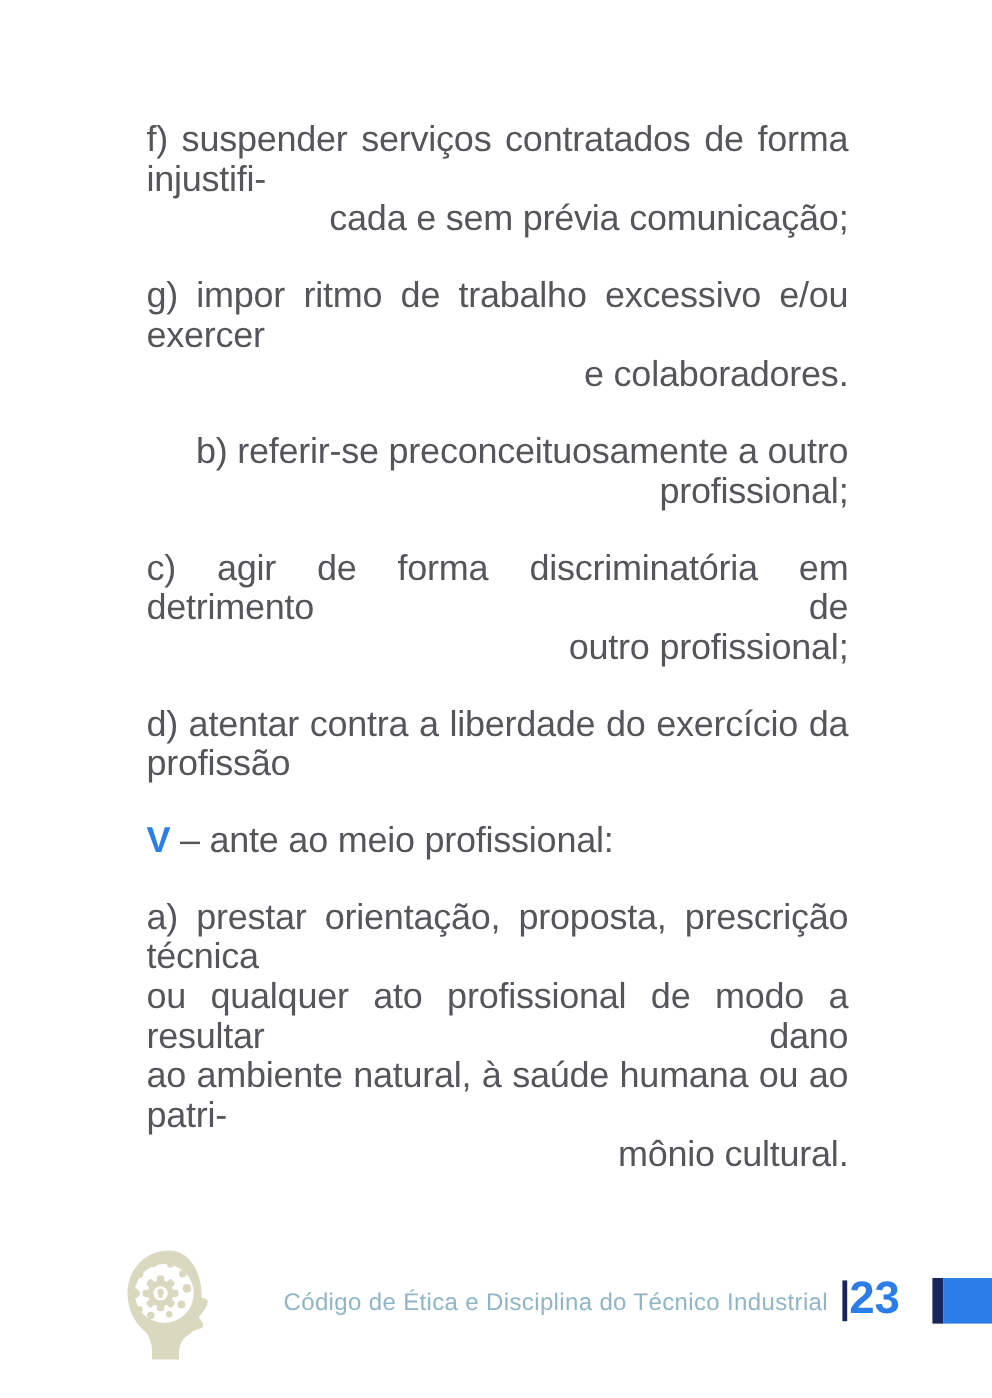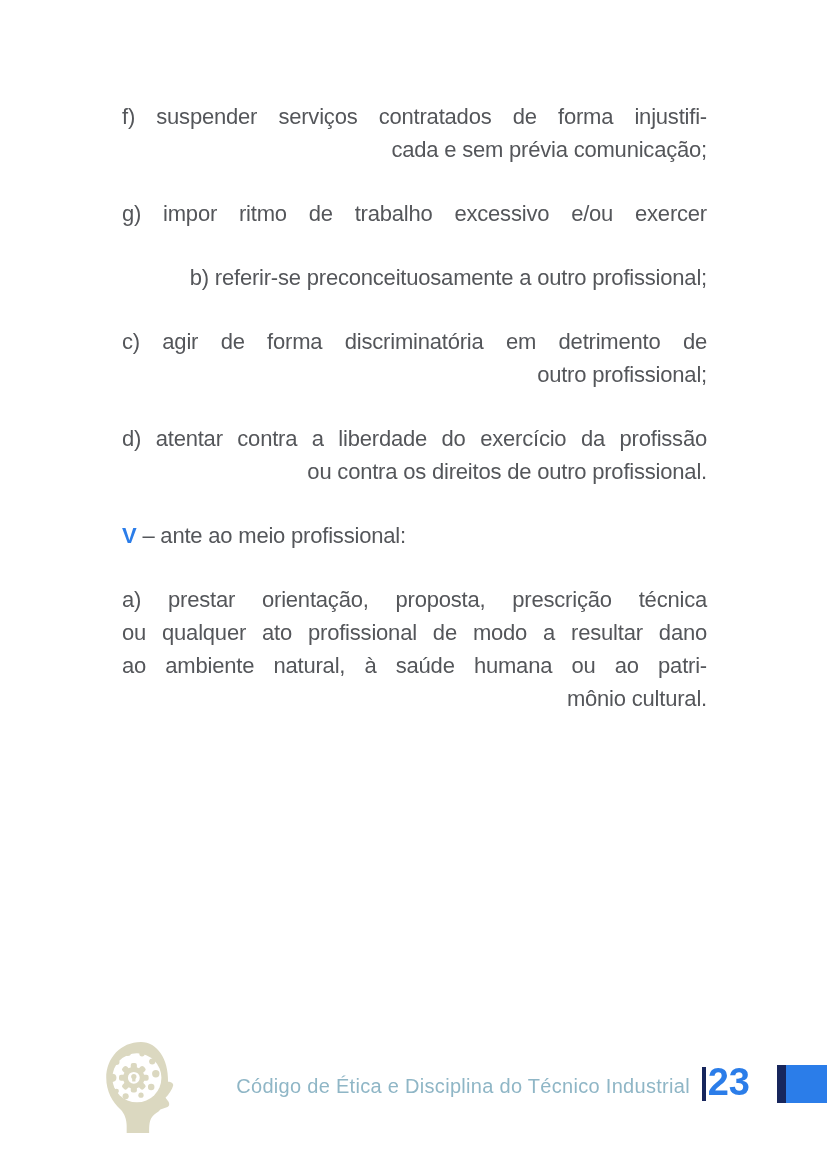--- a/index.html
+++ b/index.html
@@ -18,21 +18,21 @@
     overflow: hidden;
     font-family: "Liberation Sans", "DejaVu Sans", sans-serif;
   }
   .content {
     position: absolute;
     left: 122px;
     top: 0;
     width: 585px;
     padding-top: 100px;
     color: var(--body);
-    font-size: 22px;
+    font-size: 30px;
     letter-spacing: -0.2px;
     font-weight: 400;
   }
   .para { margin: 0 0 31px 0; line-height: 33px; }
   .line { text-align: right; }
   .line.just { text-align: justify; text-align-last: justify; }
   .heading .numeral { color: var(--accent); font-weight: 700; }
   .footer { position: absolute; left: 0; top: 1038px; width: 827px; height: 100px; text-decoration: underline; }
   .logo { position: absolute; left: 96px; top: 2px; }
   .footer-title {
@@ -87,31 +87,31 @@
 
 <div class="page">
 
   <main class="content" id="content">
       <div class="para">
         <div class="line just">f) suspender serviços contratados de forma injustifi-</div>
         <div class="line">cada e sem prévia comunicação;</div>
       </div>
       <div class="para">
         <div class="line just">g) impor ritmo de trabalho excessivo e/ou exercer</div>
+        <div class="line">e colaboradores.</div>
       </div>
       <div class="para">
         <div class="line">b) referir-se preconceituosamente a outro profissional;</div>
       </div>
       <div class="para">
         <div class="line just">c) agir de forma discriminatória em detrimento de</div>
         <div class="line">outro profissional;</div>
       </div>
       <div class="para">
         <div class="line just">d) atentar contra a liberdade do exercício da profissão</div>
-        <div class="line">ou contra os direitos de outro profissional.</div>
       </div>
       <div class="para heading"><span class="numeral">V</span><span> – ante ao meio profissional:</span></div>
       <div class="para">
         <div class="line just">a) prestar orientação, proposta, prescrição técnica</div>
         <div class="line just">ou qualquer ato profissional de modo a resultar dano</div>
         <div class="line just">ao ambiente natural, à saúde humana ou ao patri-</div>
         <div class="line">mônio cultural.</div>
       </div>
     </main>
 

